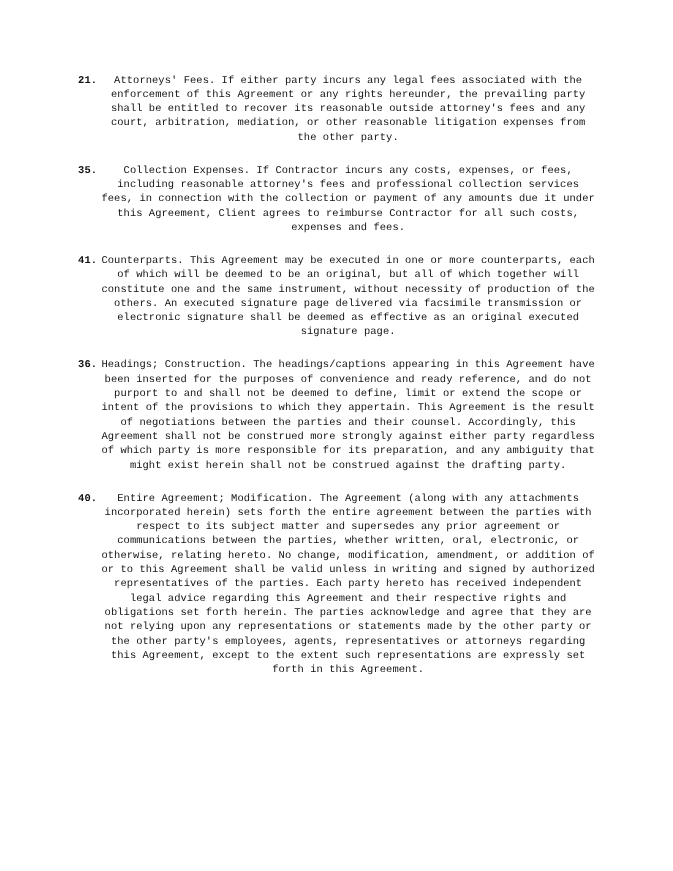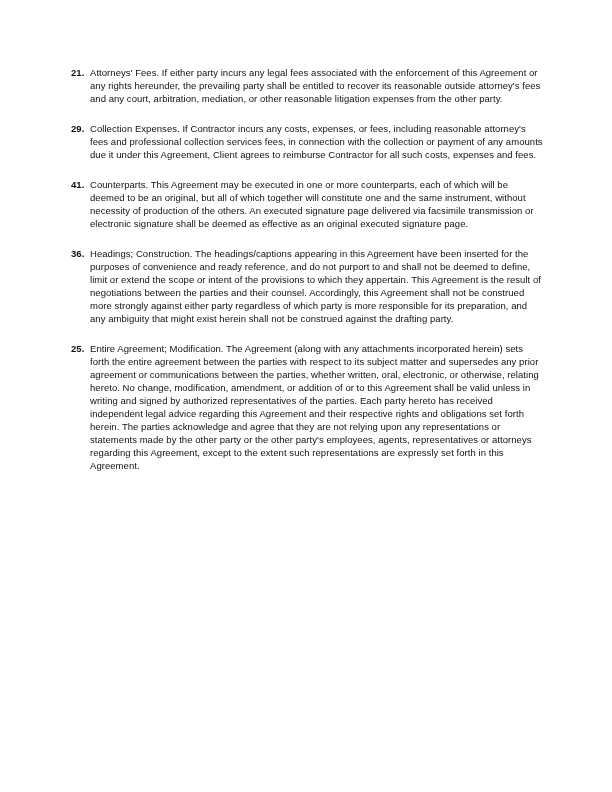--- a/index.html
+++ b/index.html
@@ -6,21 +6,21 @@
     margin: 0;
     padding: 0;
     background: #ffffff;
   }
   .page {
     position: relative;
     width: 612px;
     height: 792px;
     background: #ffffff;
     overflow: hidden;
-    font-family: Liberation Sans, sans-serif;
+    font-family: Liberation Mono, monospace;
   }
   .content {
     position: absolute;
     top: 66px;
     left: 71px;
     width: 472px;
   }
   .clause {
     display: flex;
     align-items: flex-start;
@@ -32,48 +32,48 @@
   }
   .clause-number {
     flex: 0 0 19px;
     width: 19px;
     font-weight: 600;
   }
   .clause-text {
     flex: 1;
     width: 450px;
     font-weight: 500;
-    text-align: left;
+    text-align: center;
   }
 </style>
 </head>
 <body>
 
 <div class="page">
   <div class="content">
 
     <div class="clause">
       <div class="clause-number">21.</div>
       <div class="clause-text">Attorneys' Fees. If either party incurs any legal fees associated with the enforcement of this Agreement or any rights hereunder, the prevailing party shall be entitled to recover its reasonable outside attorney's fees and any court, arbitration, mediation, or other reasonable litigation expenses from the other party.</div>
     </div>
 
     <div class="clause">
-      <div class="clause-number">29.</div>
+      <div class="clause-number">35.</div>
       <div class="clause-text">Collection Expenses. If Contractor incurs any costs, expenses, or fees, including reasonable attorney's fees and professional collection services fees, in connection with the collection or payment of any amounts due it under this Agreement, Client agrees to reimburse Contractor for all such costs, expenses and fees.</div>
     </div>
 
     <div class="clause">
       <div class="clause-number">41.</div>
       <div class="clause-text">Counterparts. This Agreement may be executed in one or more counterparts, each of which will be deemed to be an original, but all of which together will constitute one and the same instrument, without necessity of production of the others. An executed signature page delivered via facsimile transmission or electronic signature shall be deemed as effective as an original executed signature page.</div>
     </div>
 
     <div class="clause">
       <div class="clause-number">36.</div>
       <div class="clause-text">Headings; Construction. The headings/captions appearing in this Agreement have been inserted for the purposes of convenience and ready reference, and do not purport to and shall not be deemed to define, limit or extend the scope or intent of the provisions to which they appertain. This Agreement is the result of negotiations between the parties and their counsel. Accordingly, this Agreement shall not be construed more strongly against either party regardless of which party is more responsible for its preparation, and any ambiguity that might exist herein shall not be construed against the drafting party.</div>
     </div>
 
     <div class="clause">
-      <div class="clause-number">25.</div>
+      <div class="clause-number">40.</div>
       <div class="clause-text">Entire Agreement; Modification. The Agreement (along with any attachments incorporated herein) sets forth the entire agreement between the parties with respect to its subject matter and supersedes any prior agreement or communications between the parties, whether written, oral, electronic, or otherwise, relating hereto. No change, modification, amendment, or addition of or to this Agreement shall be valid unless in writing and signed by authorized representatives of the parties. Each party hereto has received independent legal advice regarding this Agreement and their respective rights and obligations set forth herein. The parties acknowledge and agree that they are not relying upon any representations or statements made by the other party or the other party's employees, agents, representatives or attorneys regarding this Agreement, except to the extent such representations are expressly set forth in this Agreement.</div>
     </div>
 
   </div>
 </div>
 
 </body></html>

